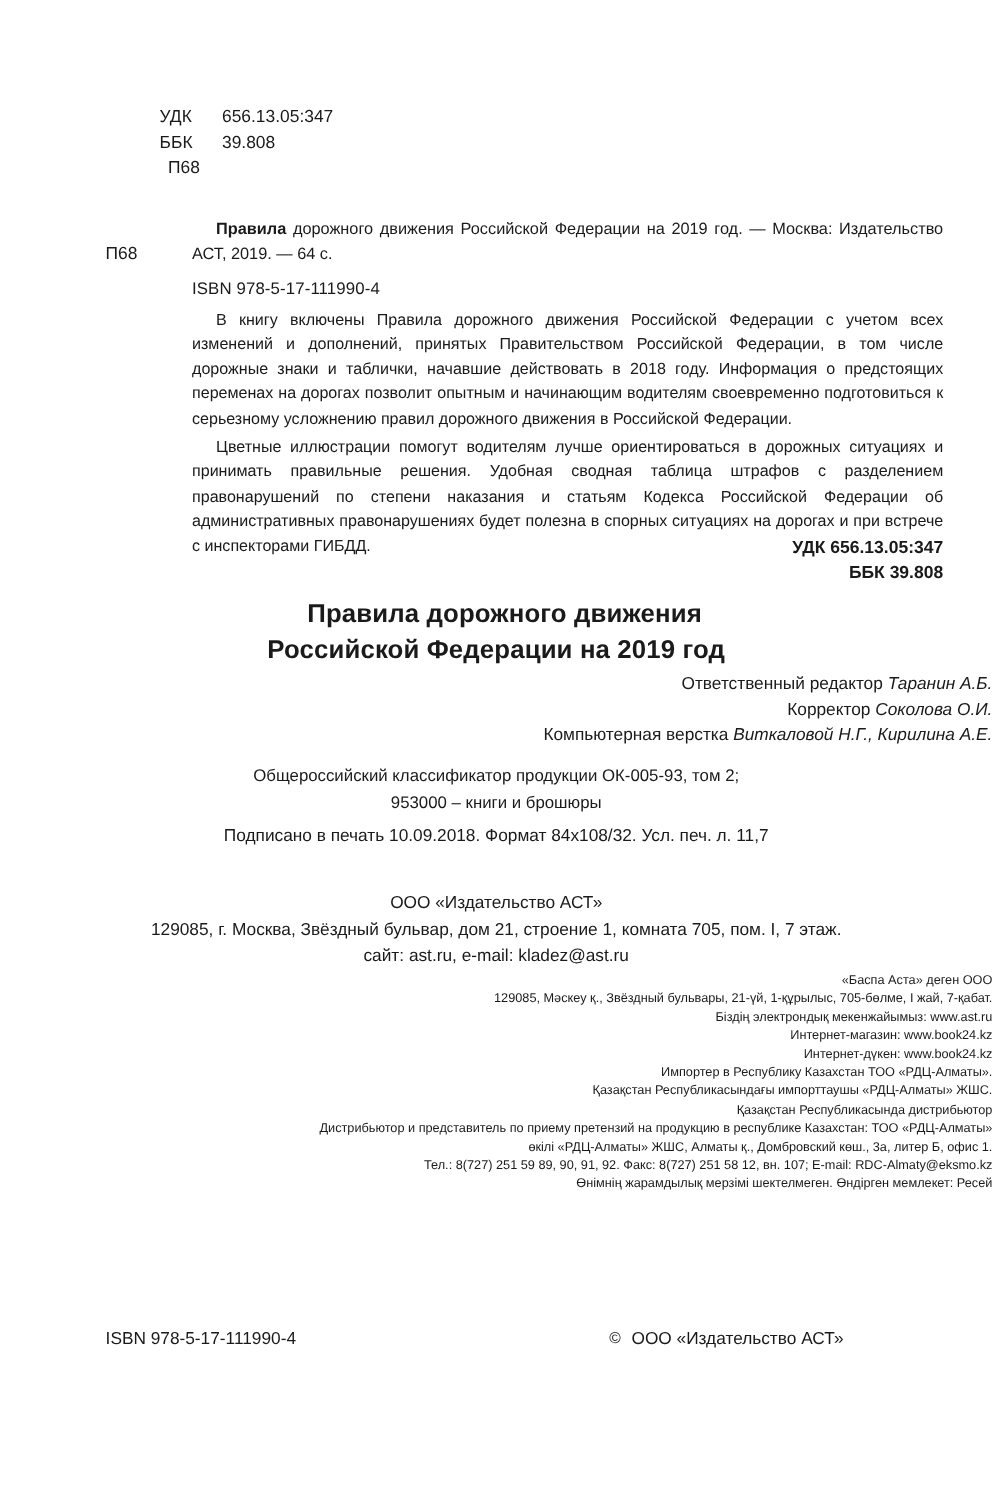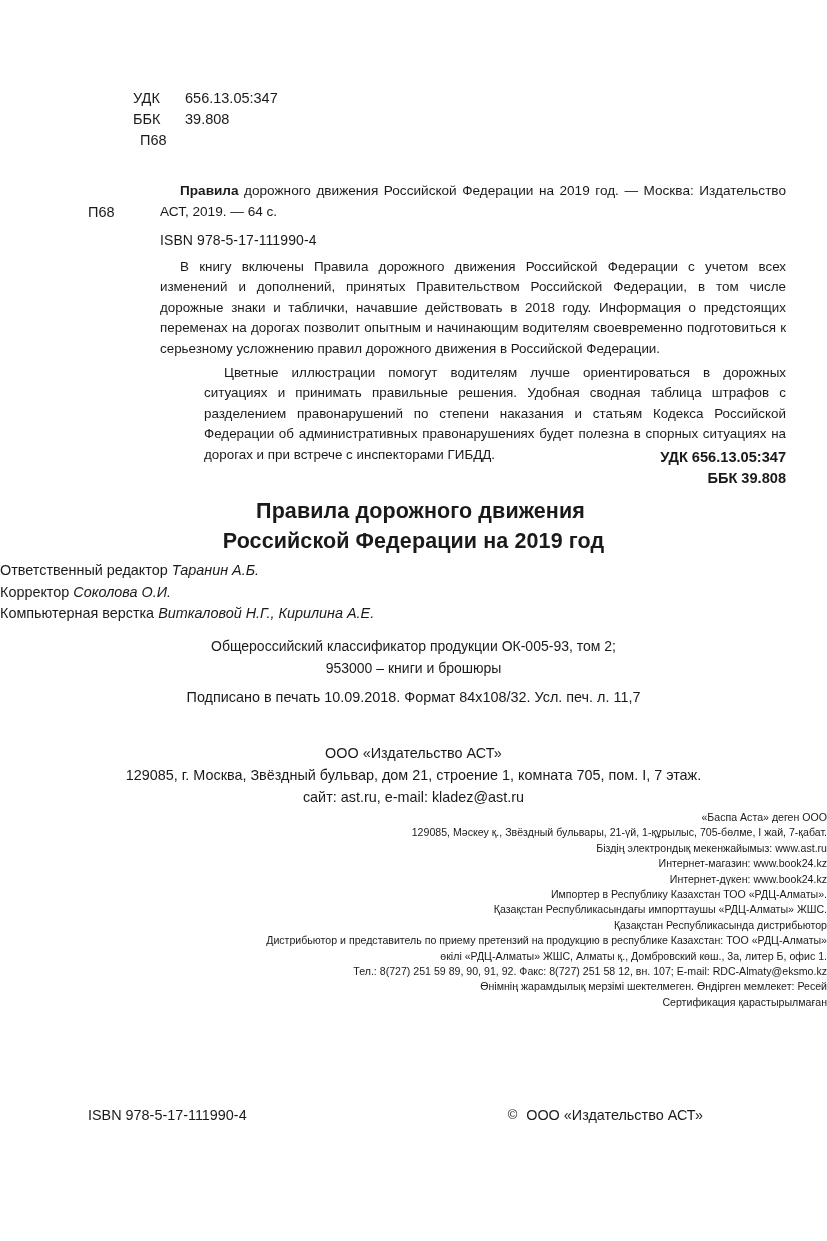--- a/index.html
+++ b/index.html
@@ -85,21 +85,21 @@
     font-size: 13.4px;
     line-height: 20.4px;
     text-align: justify;
     text-justify: inter-word;
   }
   .annotation p {
     margin: 0 0 0 0;
     text-indent: 20px;
   }
   .annotation p + p { margin-top: 4px; }
-  .annotation p:last-child { text-align: justify; margin-left: 44px; }
+  .annotation p:last-child { text-align: justify; }
 
   
   .udk-right {
     position: absolute;
     right: 41px;
     top: 447px;
     text-align: right;
     font-size: 14.6px;
     font-weight: 700;
     line-height: 21px;
@@ -118,21 +118,21 @@
     letter-spacing: 0.1px;
   }
   .title-block .l1 { padding-left: 14px; }
 
   
   .credits {
     position: absolute;
     left: 0;
     right: 0;
     top: 560px;
-    text-align: left;
+    text-align: right;
     font-size: 14.4px;
     line-height: 21.6px;
   }
   .credits i { font-style: italic; }
 
   
   .classifier {
     position: absolute;
     left: 0;
     right: 0;
@@ -258,21 +258,20 @@
     <span class="ln">Біздің электрондық мекенжайымыз: www.ast.ru</span>
     <span class="ln">Интернет-магазин: www.book24.kz</span>
     <span class="ln">Интернет-дүкен: www.book24.kz</span>
     <span class="ln">Импортер в Республику Казахстан ТОО «РДЦ-Алматы».</span>
     <span class="ln">Қазақстан Республикасындағы импорттаушы «РДЦ-Алматы» ЖШС.</span>
     <span class="ln">Қазақстан Республикасында дистрибьютор</span>
     <span class="ln">Дистрибьютор и представитель по приему претензий на продукцию в республике Казахстан: ТОО «РДЦ-Алматы»</span>
     <span class="ln">өкілі «РДЦ-Алматы» ЖШС, Алматы қ., Домбровский көш., 3а, литер Б, офис 1.</span>
     <span class="ln">Тел.: 8(727) 251 59 89, 90, 91, 92. Факс: 8(727) 251 58 12, вн. 107; E-mail: RDC-Almaty@eksmo.kz</span>
     <span class="ln">Өнімнің жарамдылық мерзімі шектелмеген. Өндірген мемлекет: Ресей</span>
-    <span class="ln">Сертификация қарастырылмаған</span>
   </div>
 
   <div class="footer">
     <span class="isbn">ISBN 978-5-17-111990-4</span>
     <span class="copy"><span class="sym">©</span><span>ООО «Издательство АСТ»</span></span>
   </div>
 
 </div>
 
 </body></html>

